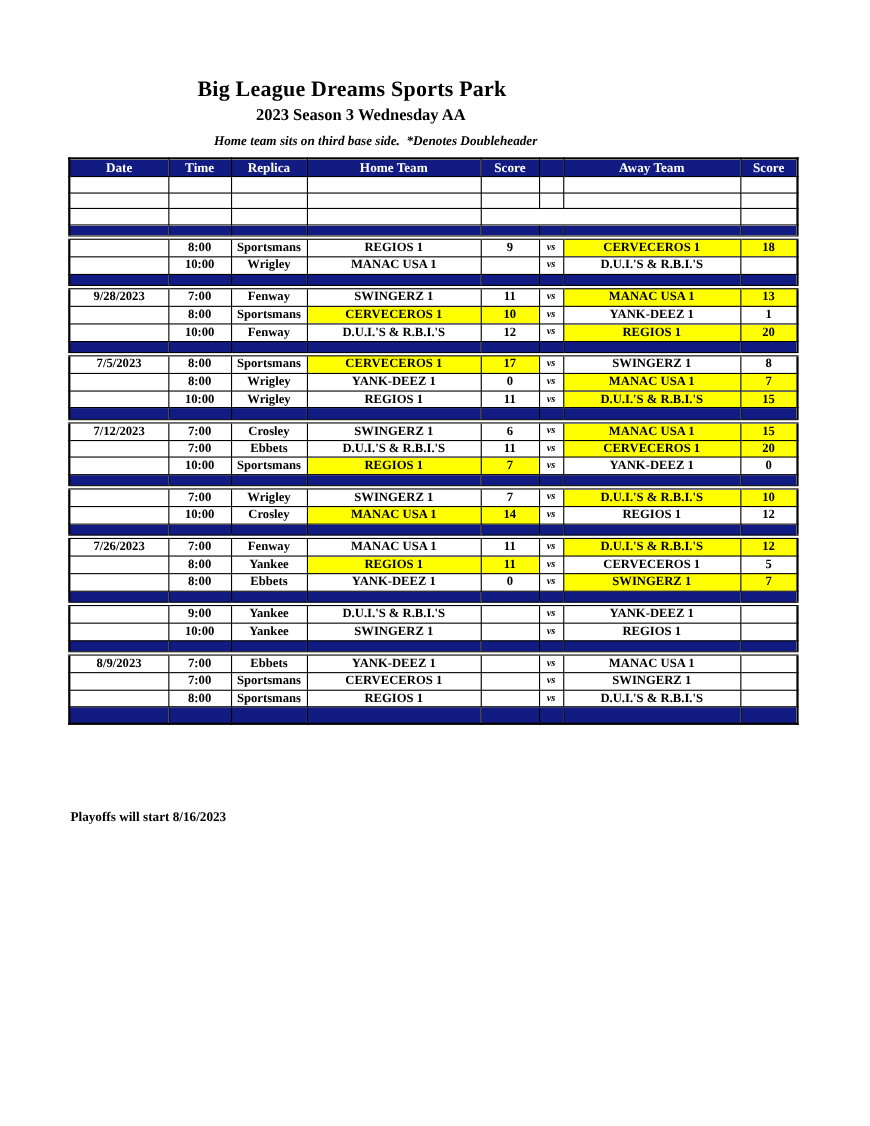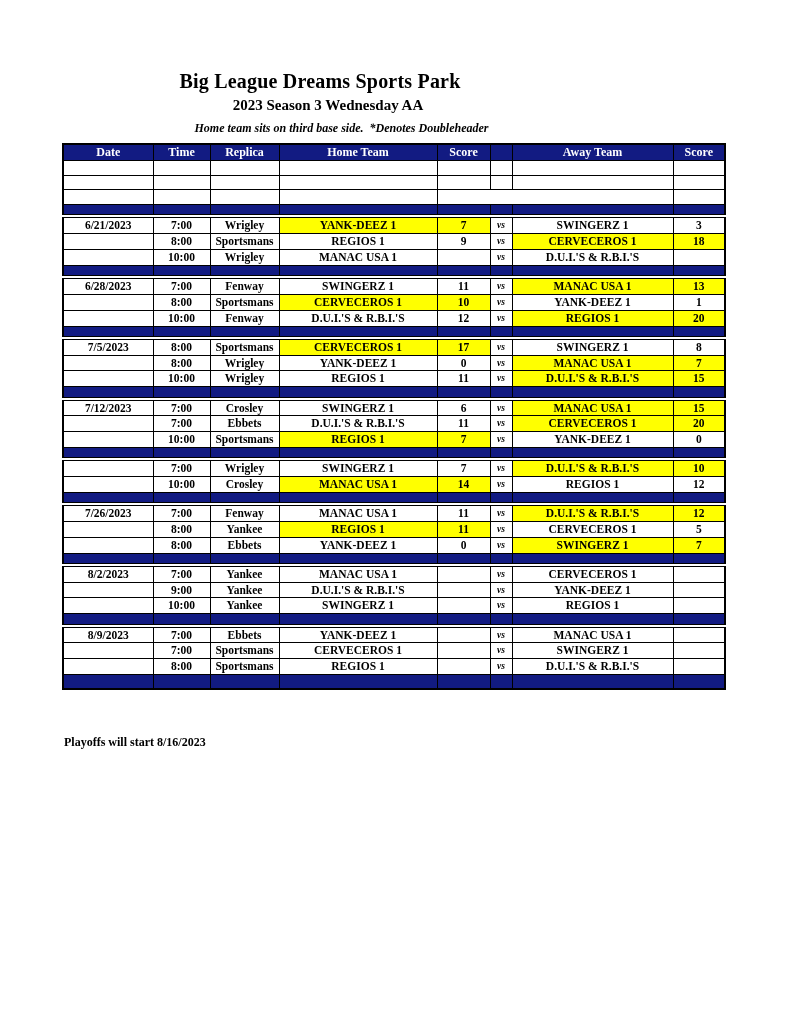--- a/index.html
+++ b/index.html
@@ -163,30 +163,20 @@
           <td></td>
           <td></td>
           <td></td>
           <td></td>
           <td></td>
           <td></td>
           <td></td>
           <td></td>
         </tr>
         <tr>
-          <td class="date">6/21/2023</td>
-          <td class="time">7:00</td>
-          <td class="replica">Wrigley</td>
-          <td class="team win">YANK-DEEZ 1</td>
-          <td class="score win">7</td>
-          <td class="vs">vs</td>
-          <td class="team">SWINGERZ 1</td>
-          <td class="score">3</td>
-        </tr>
-        <tr>
           <td class="date"></td>
           <td class="time">8:00</td>
           <td class="replica">Sportsmans</td>
           <td class="team">REGIOS 1</td>
           <td class="score">9</td>
           <td class="vs">vs</td>
           <td class="team win">CERVECEROS 1</td>
           <td class="score win">18</td>
         </tr>
         <tr>
@@ -203,21 +193,21 @@
           <td></td>
           <td></td>
           <td></td>
           <td></td>
           <td></td>
           <td></td>
           <td></td>
           <td></td>
         </tr>
         <tr>
-          <td class="date">6/28/2023</td>
+          <td class="date">9/28/2023</td>
           <td class="time">7:00</td>
           <td class="replica">Fenway</td>
           <td class="team">SWINGERZ 1</td>
           <td class="score">11</td>
           <td class="vs">vs</td>
           <td class="team win">MANAC USA 1</td>
           <td class="score win">13</td>
         </tr>
         <tr>
           <td class="date"></td>
@@ -391,30 +381,20 @@
         </tr>
         <tr class="divider">
           <td></td>
           <td></td>
           <td></td>
           <td></td>
           <td></td>
           <td></td>
           <td></td>
           <td></td>
-        </tr>
-        <tr>
-          <td class="date">8/2/2023</td>
-          <td class="time">7:00</td>
-          <td class="replica">Yankee</td>
-          <td class="team">MANAC USA 1</td>
-          <td class="score"></td>
-          <td class="vs">vs</td>
-          <td class="team">CERVECEROS 1</td>
-          <td class="score"></td>
         </tr>
         <tr>
           <td class="date"></td>
           <td class="time">9:00</td>
           <td class="replica">Yankee</td>
           <td class="team">D.U.I.'S &amp; R.B.I.'S</td>
           <td class="score"></td>
           <td class="vs">vs</td>
           <td class="team">YANK-DEEZ 1</td>
           <td class="score"></td>

